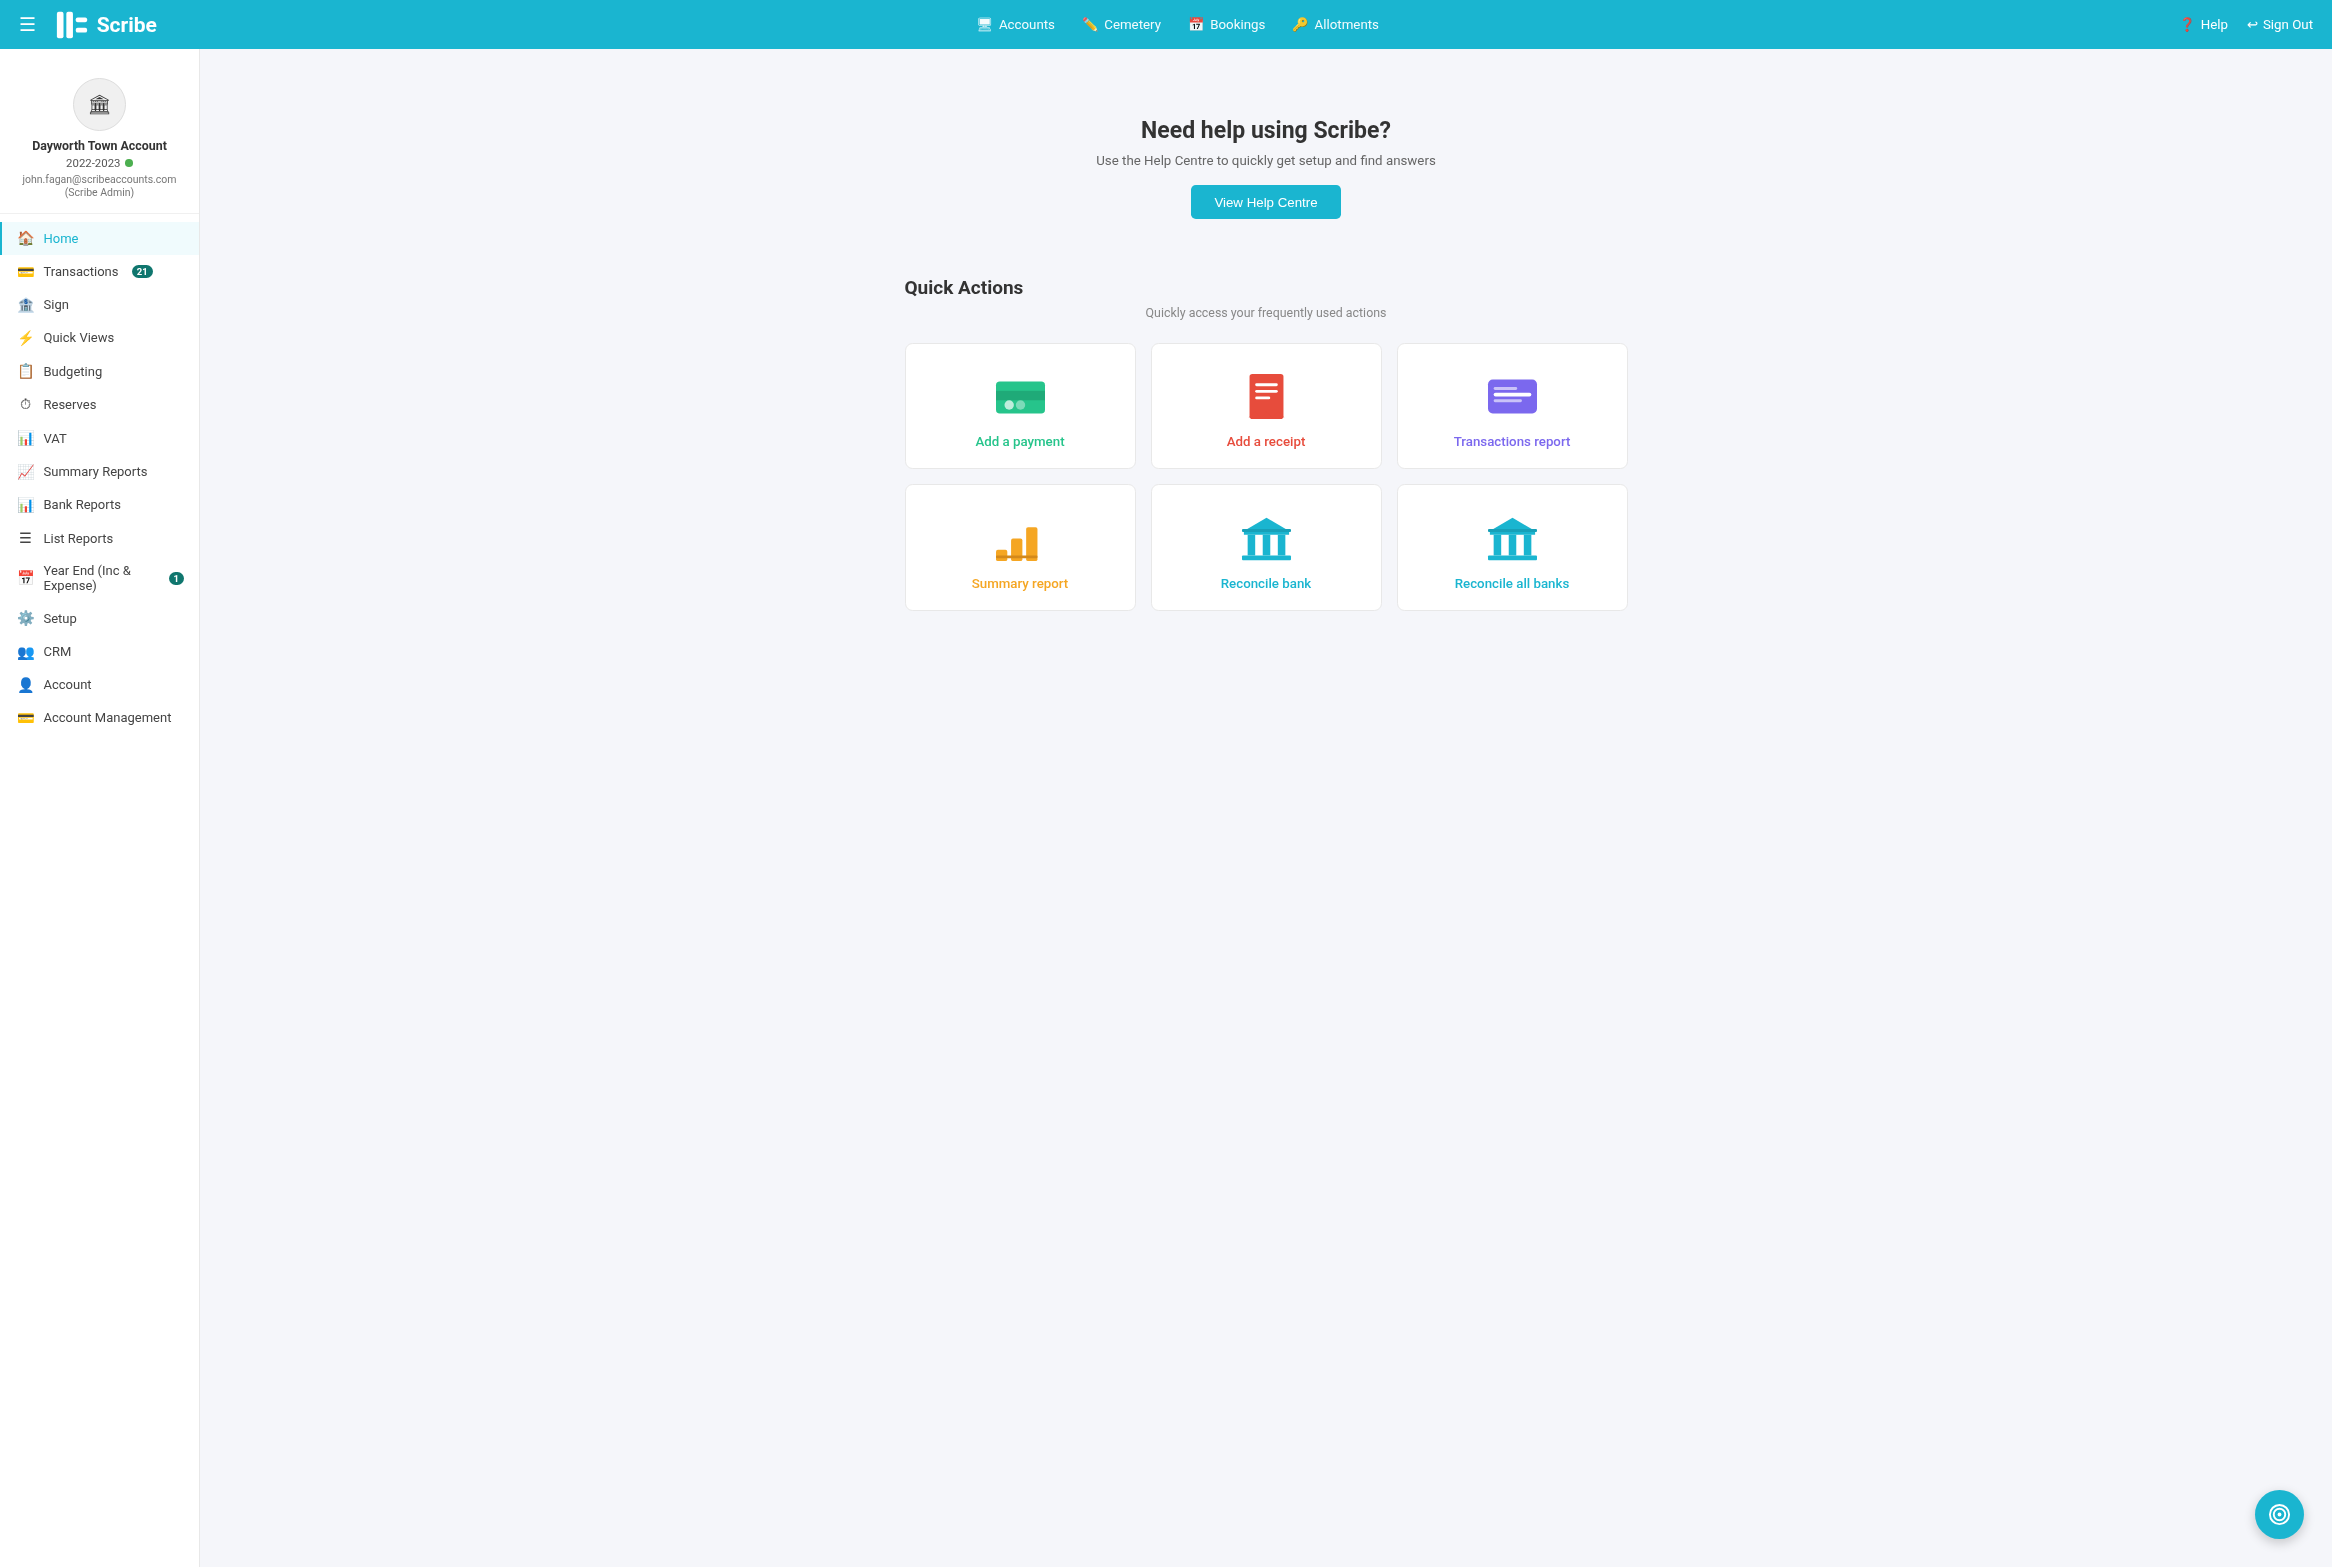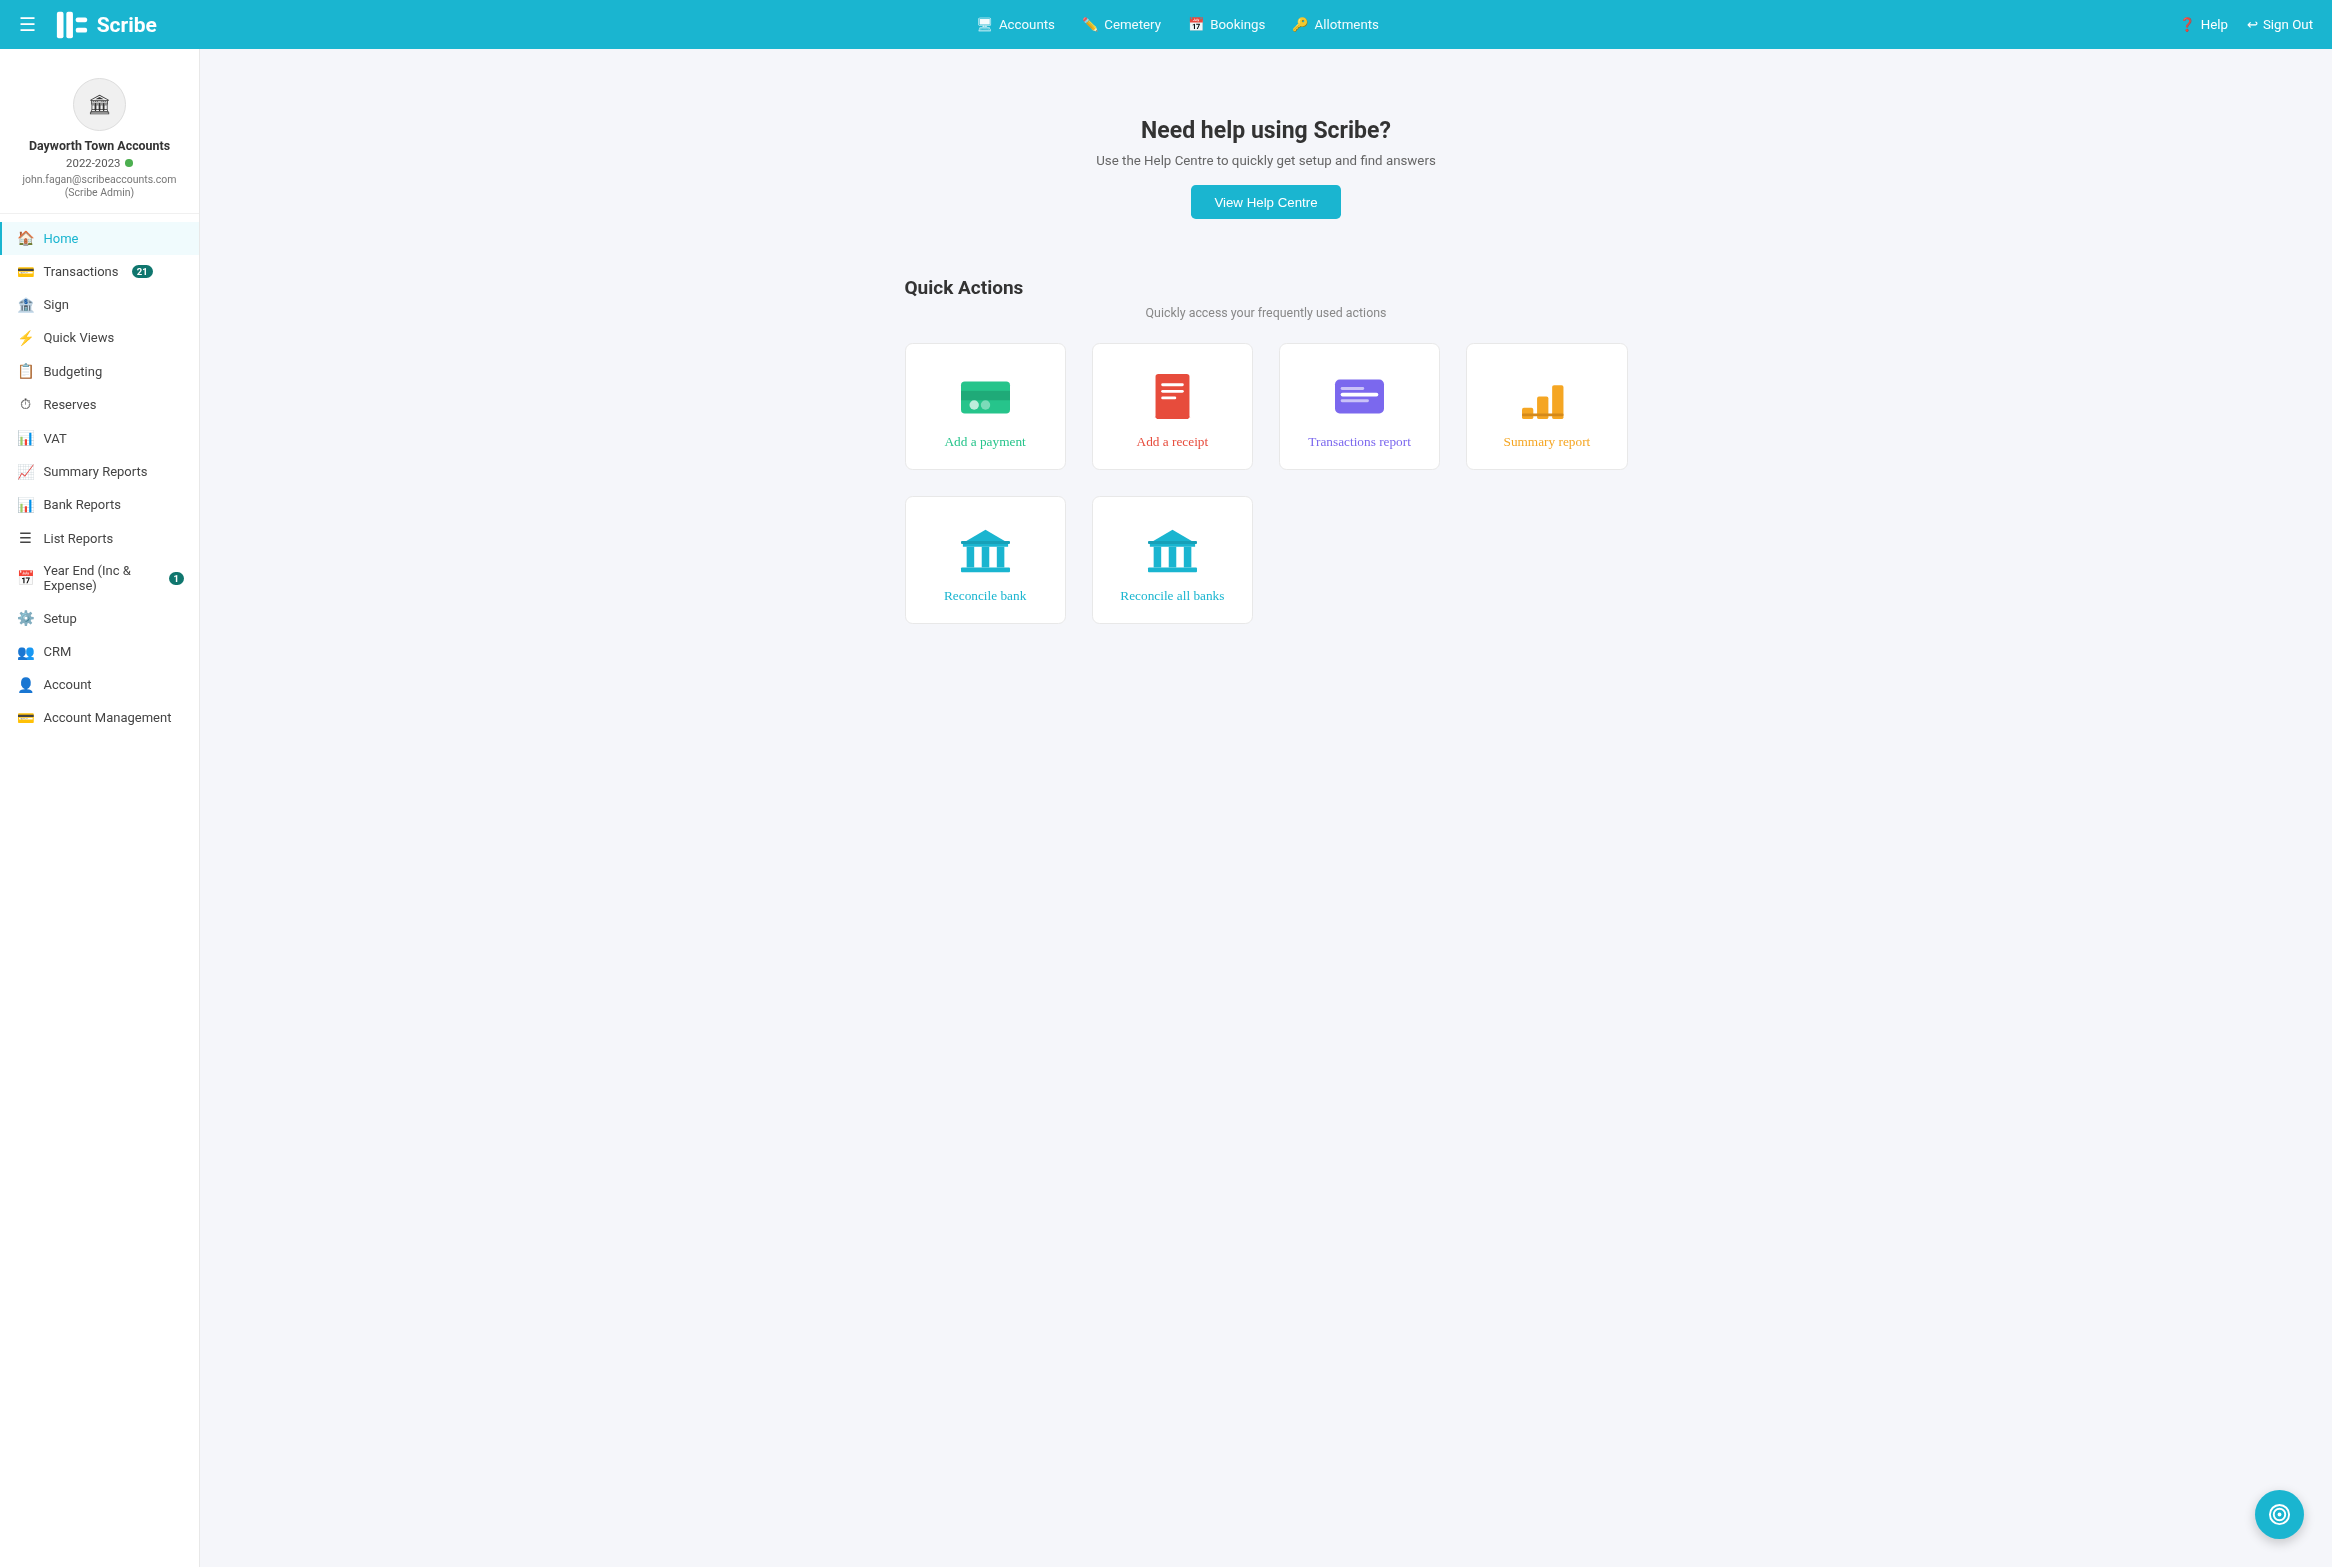--- a/index.html
+++ b/index.html
@@ -203,23 +203,22 @@
       margin-bottom: 5.7px;
     }
     .quick-actions-section p {
       text-align: center;
       font-size: 12.4px;
       color: #888;
       margin-bottom: 23px;
     }
     .quick-grid {
       display: grid;
-      grid-template-columns: repeat(4, 1fr);
-      gap: 26px;
-      font-family: Liberation Serif, serif;
+      grid-template-columns: repeat(3, 1fr);
+      gap: 15px;
     }
     .quick-card {
       background: white;
       border: 1px solid #e8e8e8;
       border-radius: 7.6px;
       padding: 28.5px 19px 19px;
       display: flex;
       flex-direction: column;
       align-items: center;
       gap: 13.3px;
@@ -302,21 +301,21 @@
       <span>Sign Out</span>
     </a>
   </div>
 </nav>
 
 <div class="layout">
 
   <aside class="sidebar">
     <div class="sidebar-profile">
       <div class="avatar-circle">🏛</div>
-      <div class="org-name">Dayworth Town Accounts</div>
+      <div class="org-name">Dayworth Town Account</div>
       <div class="year-badge">
         <span>2022-2023</span>
         <span class="dot"></span>
       </div>
       <div class="user-email">john.fagan@scribeaccounts.com</div>
       <div class="user-role">(Scribe Admin)</div>
     </div>
 
     <nav class="sidebar-nav">
       <a class="sidebar-item active">

